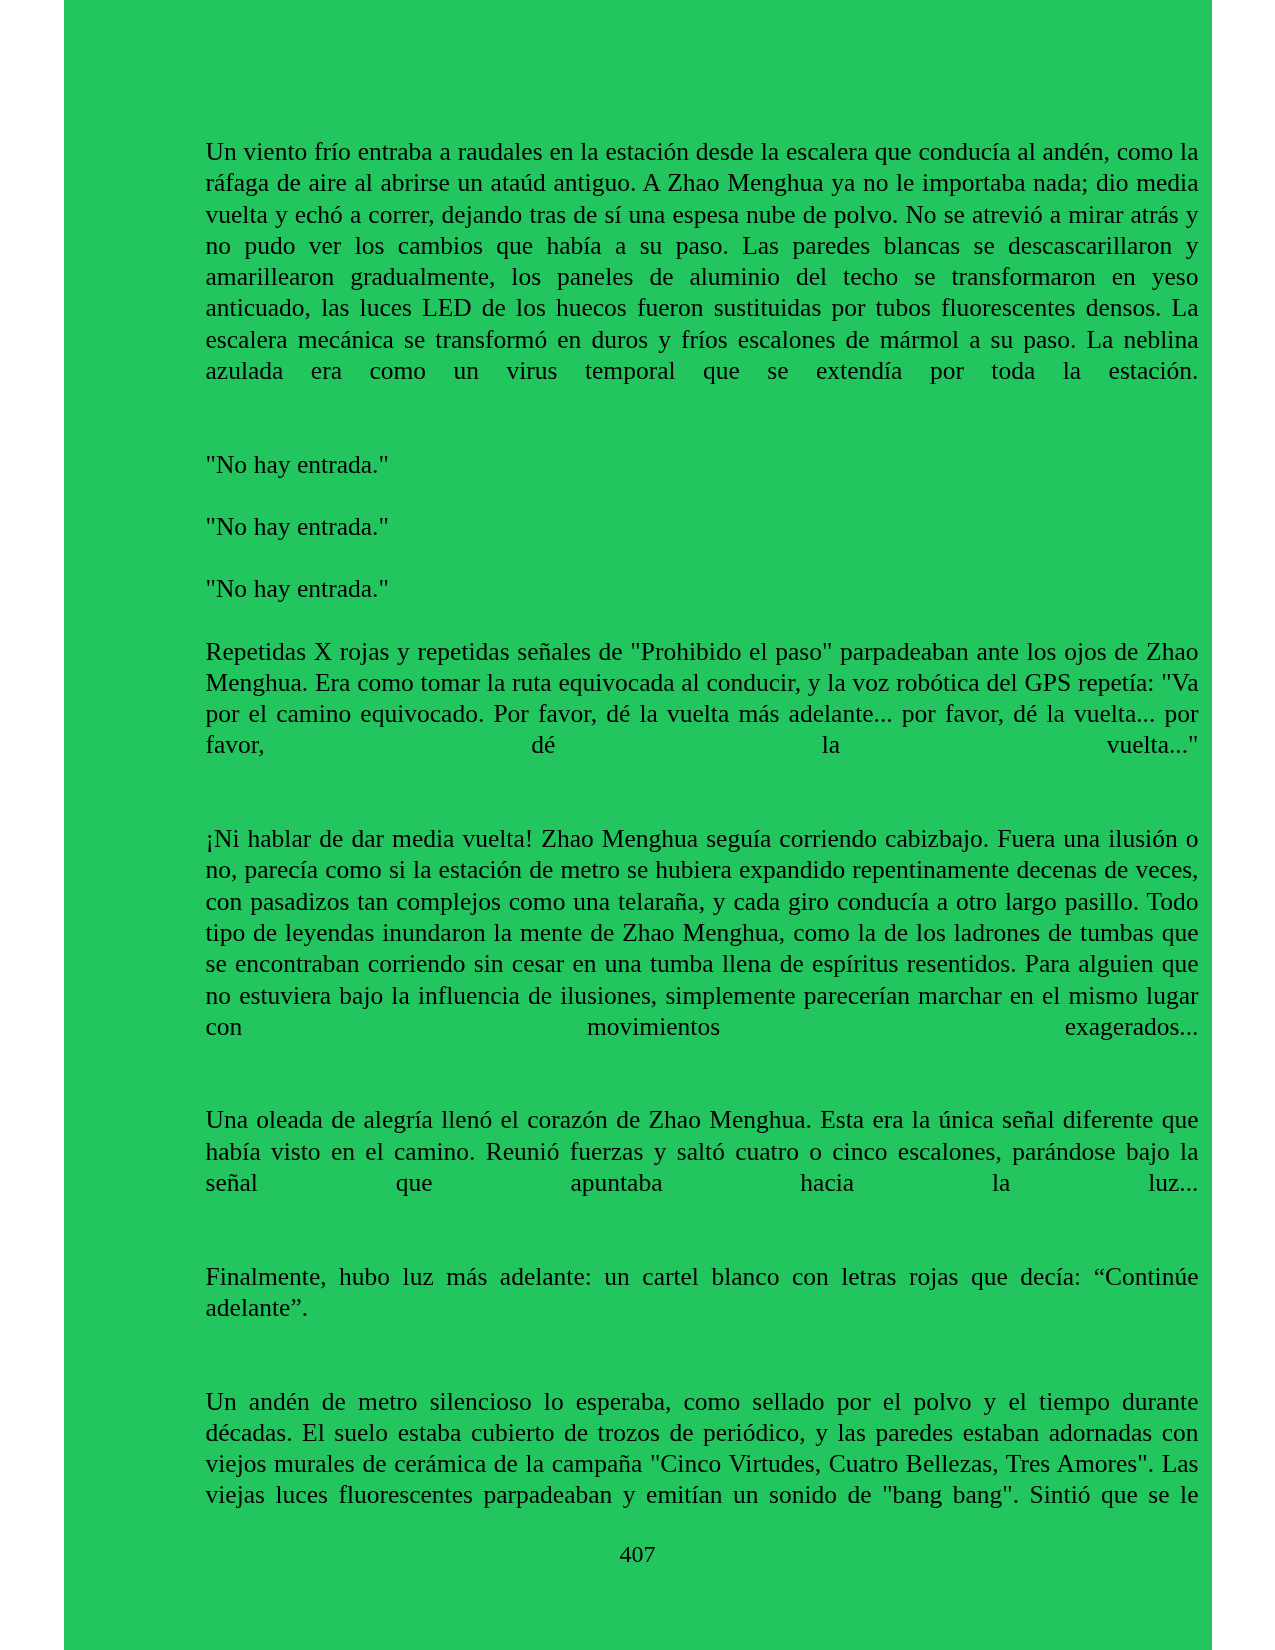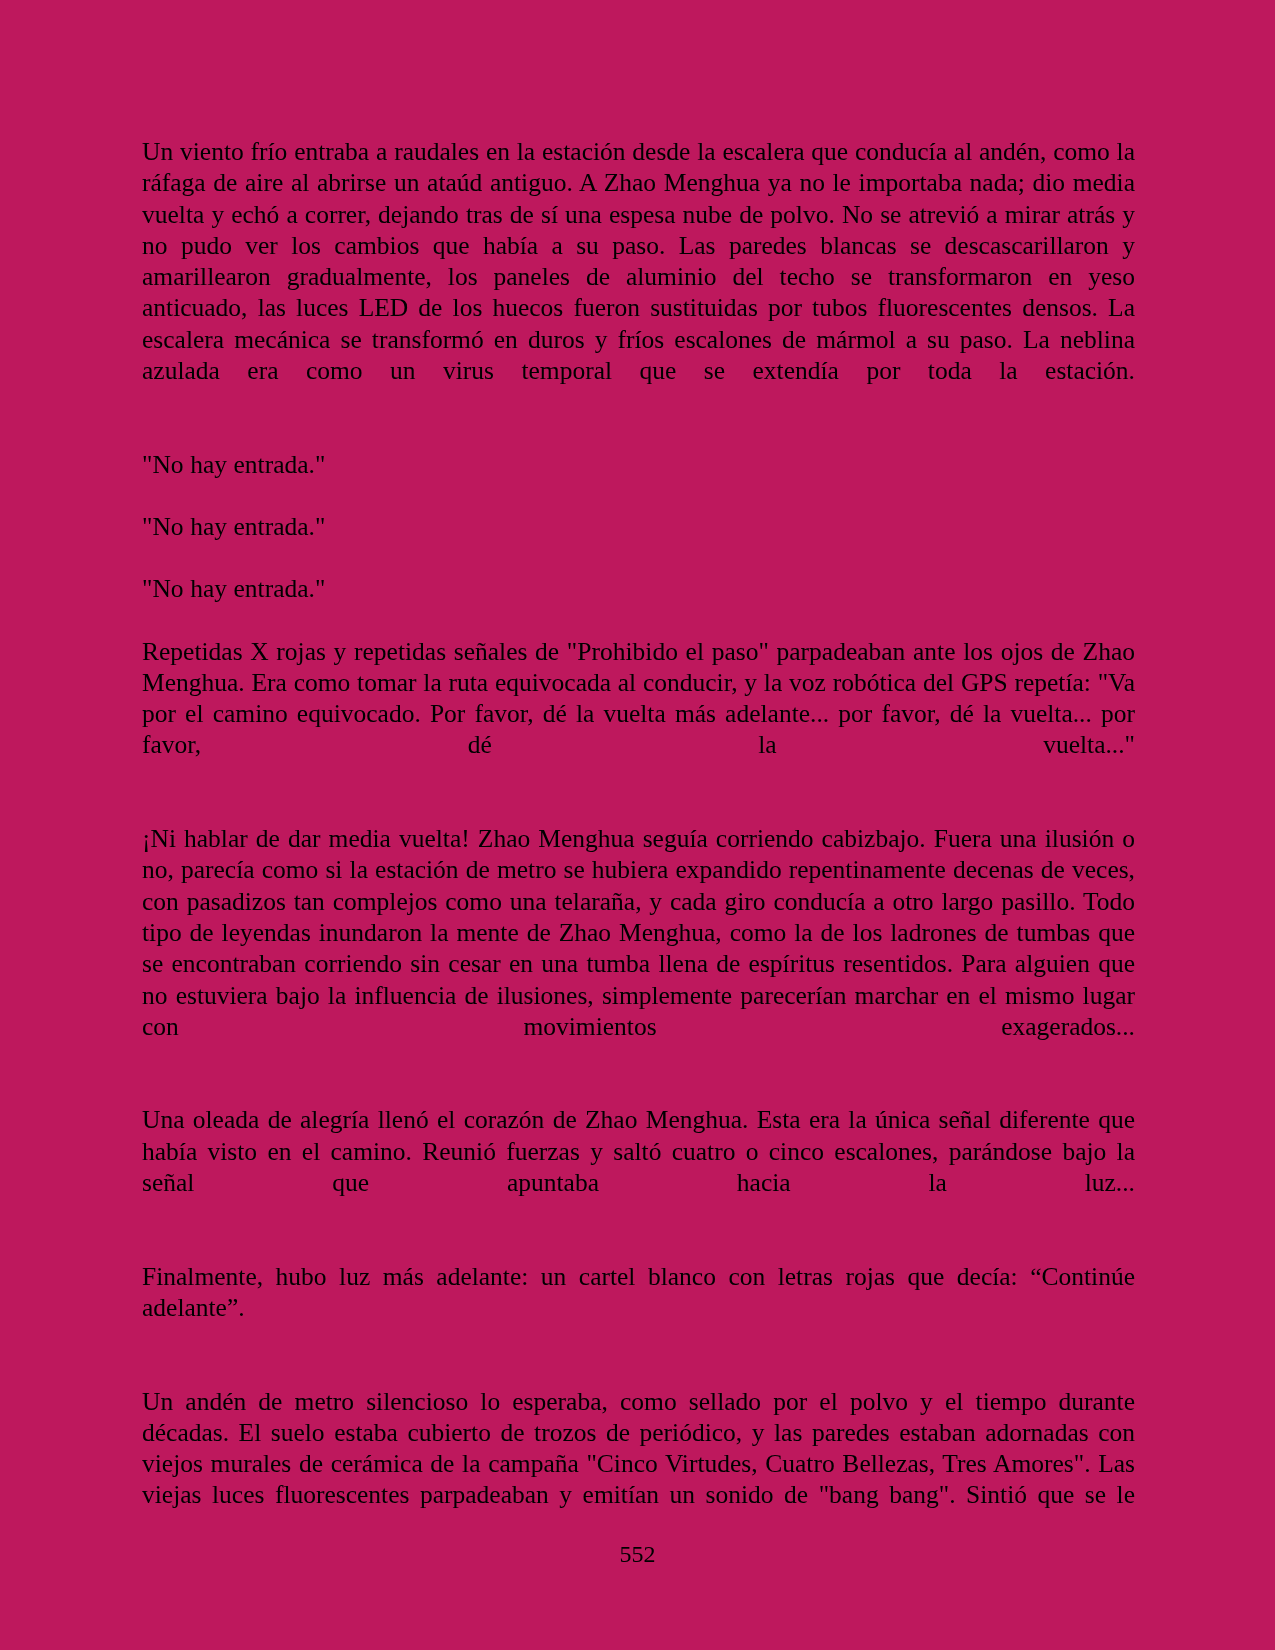--- a/index.html
+++ b/index.html
@@ -6,24 +6,24 @@
     margin: 0;
     padding: 0;
     background: #ffffff;
   }
   body {
     font-family: "Liberation Serif", "DejaVu Serif", serif;
     color: #000000;
   }
   .page {
     position: relative;
-    width: 1275px;
+    width: 1148px;
     height: 1650px;
     margin: 0 auto;
-    background: #be185d;
+    background: #22c55e;
     box-sizing: border-box;
     overflow: hidden;
   }
   .text-column {
     position: absolute;
     left: 142px;
     top: 136px;
     width: 993px;
   }
   .para {
@@ -68,15 +68,15 @@
     <p class="para noflow">"No hay entrada."</p>
     <p class="para noflow">"No hay entrada."</p>
     <p class="para noflow">"No hay entrada."</p>
     <p class="para">Repetidas X rojas y repetidas señales de "Prohibido el paso" parpadeaban ante los ojos de Zhao Menghua. Era como tomar la ruta equivocada al conducir, y la voz robótica del GPS repetía: "Va por el camino equivocado. Por favor, dé la vuelta más adelante... por favor, dé la vuelta... por favor, dé la vuelta..."</p>
     <p class="para">¡Ni hablar de dar media vuelta! Zhao Menghua seguía corriendo cabizbajo. Fuera una ilusión o no, parecía como si la estación de metro se hubiera expandido repentinamente decenas de veces, con pasadizos tan complejos como una telaraña, y cada giro conducía a otro largo pasillo. Todo tipo de leyendas inundaron la mente de Zhao Menghua, como la de los ladrones de tumbas que se encontraban corriendo sin cesar en una tumba llena de espíritus resentidos. Para alguien que no estuviera bajo la influencia de ilusiones, simplemente parecerían marchar en el mismo lugar con movimientos exagerados...</p>
     <p class="para">Una oleada de alegría llenó el corazón de Zhao Menghua. Esta era la única señal diferente que había visto en el camino. Reunió fuerzas y saltó cuatro o cinco escalones, parándose bajo la señal que apuntaba hacia la luz...</p>
     <p class="para">Finalmente, hubo luz más adelante: un cartel blanco con letras rojas que decía: “Continúe adelante”.</p>
     <p class="para">Un andén de metro silencioso lo esperaba, como sellado por el polvo y el tiempo durante décadas. El suelo estaba cubierto de trozos de periódico, y las paredes estaban adornadas con viejos murales de cerámica de la campaña "Cinco Virtudes, Cuatro Bellezas, Tres Amores". Las viejas luces fluorescentes parpadeaban y emitían un sonido de "bang bang". Sintió que se le</p>
   </div>
 
-  <div class="page-number">552</div>
+  <div class="page-number">407</div>
 
 </div>
 
 </body></html>

